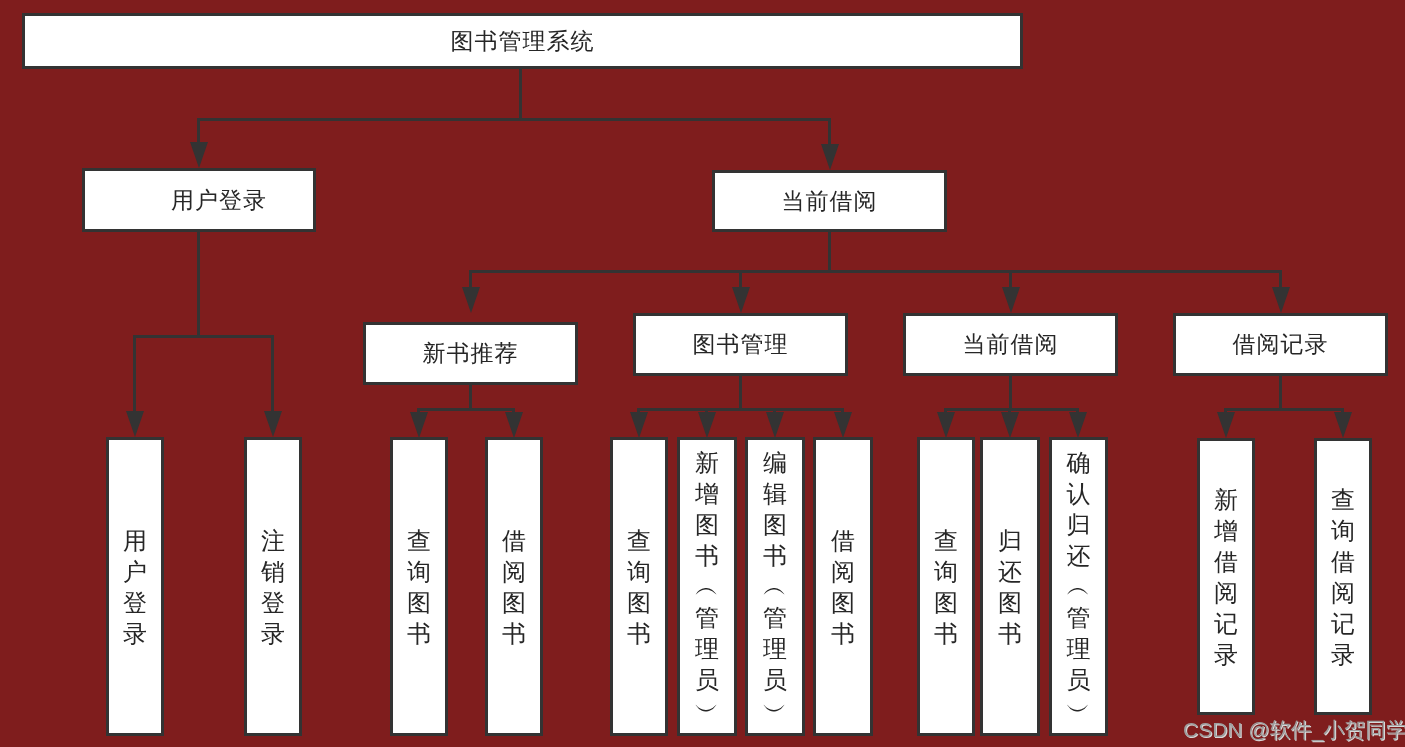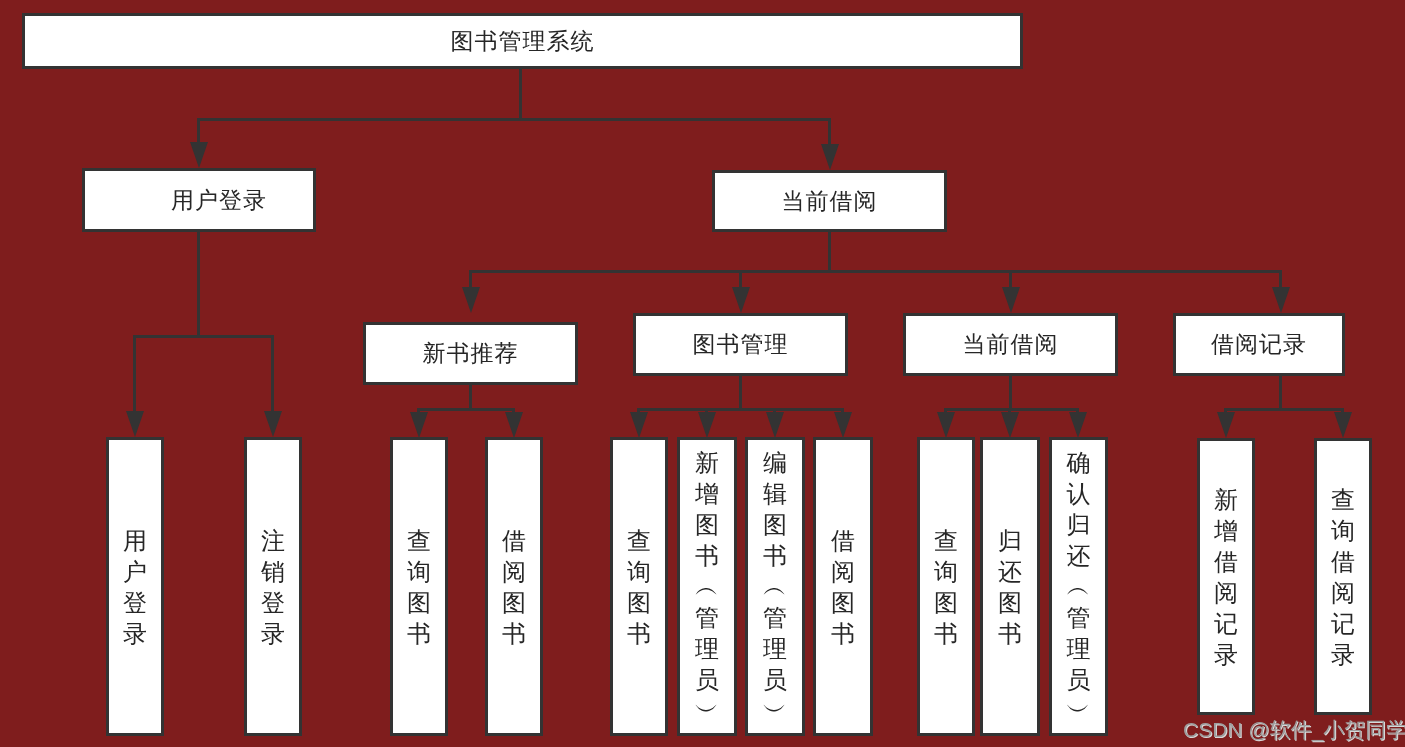--- a/index.html
+++ b/index.html
@@ -100,21 +100,21 @@
 
   <div class="box" style="left:363px; top:322px; width:215px; height:63px;">
     <span class="hlabel">新书推荐</span>
   </div>
   <div class="box" style="left:633px; top:313px; width:215px; height:63px;">
     <span class="hlabel">图书管理</span>
   </div>
   <div class="box" style="left:903px; top:313px; width:215px; height:63px;justify-content:center;">
     <span class="hlabel">当前借阅</span>
   </div>
-  <div class="box" style="left:1173px; top:313px; width:172px; height:63px;">
+  <div class="box" style="left:1173px; top:313px; width:215px; height:63px;">
     <span class="hlabel">借阅记录</span>
   </div>
 
   <div class="vline" style="left:469px; top:376px; height:32px;"></div>
   <div class="hline" style="left:417px; top:408px; width:97px;"></div>
   <div class="vline" style="left:417px; top:408px; height:8px;"></div>
   <div class="arrow" style="left:410px; top:412px;"></div>
   <div class="vline" style="left:512px; top:408px; height:8px;"></div>
   <div class="arrow" style="left:505px; top:412px;"></div>
 

